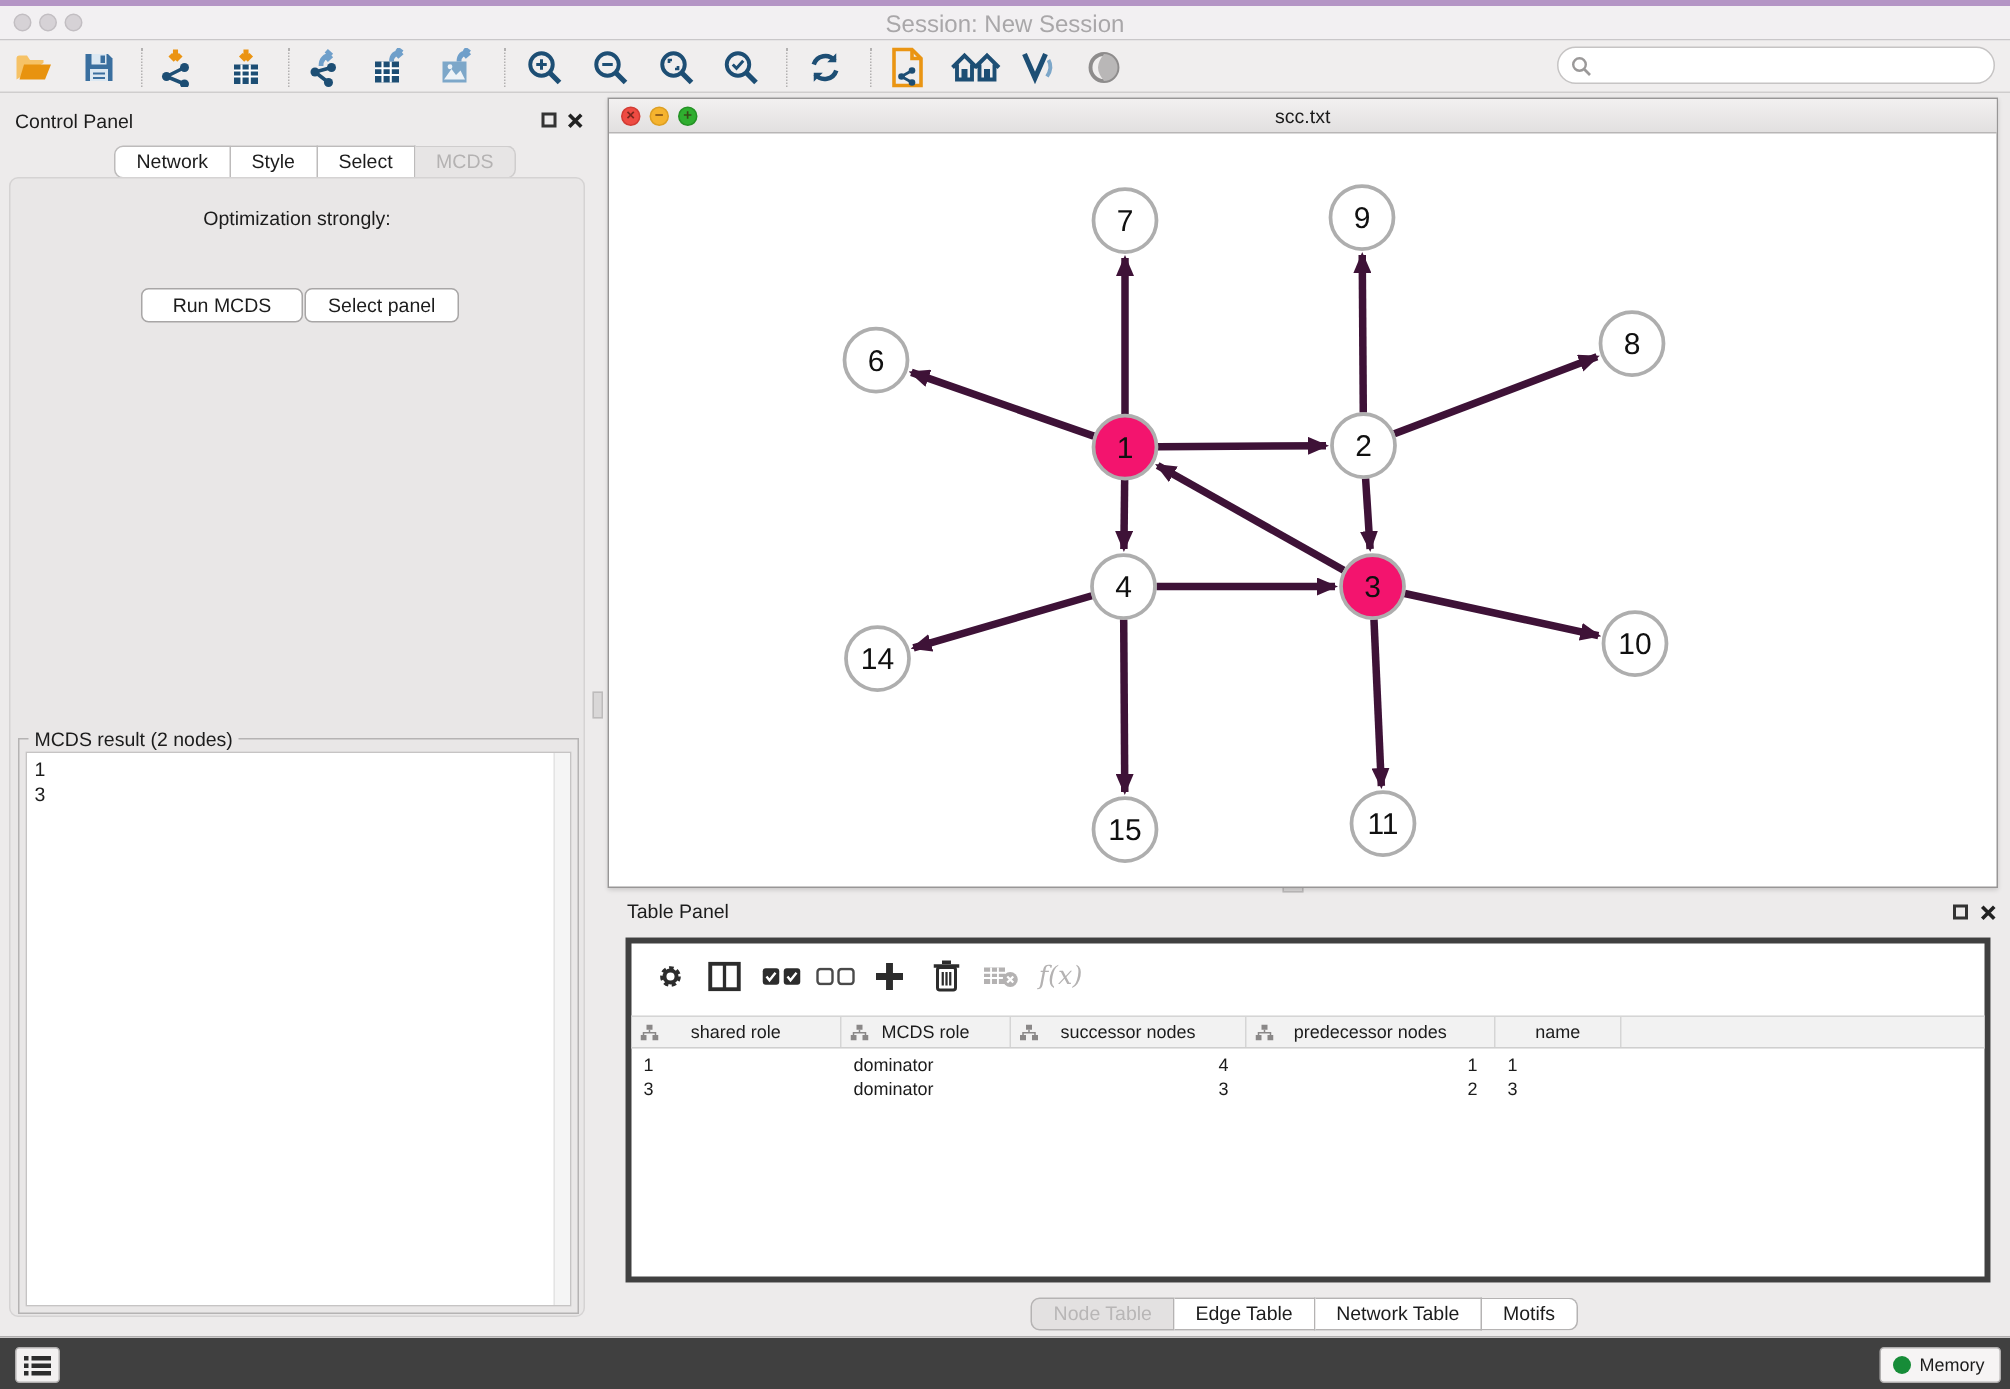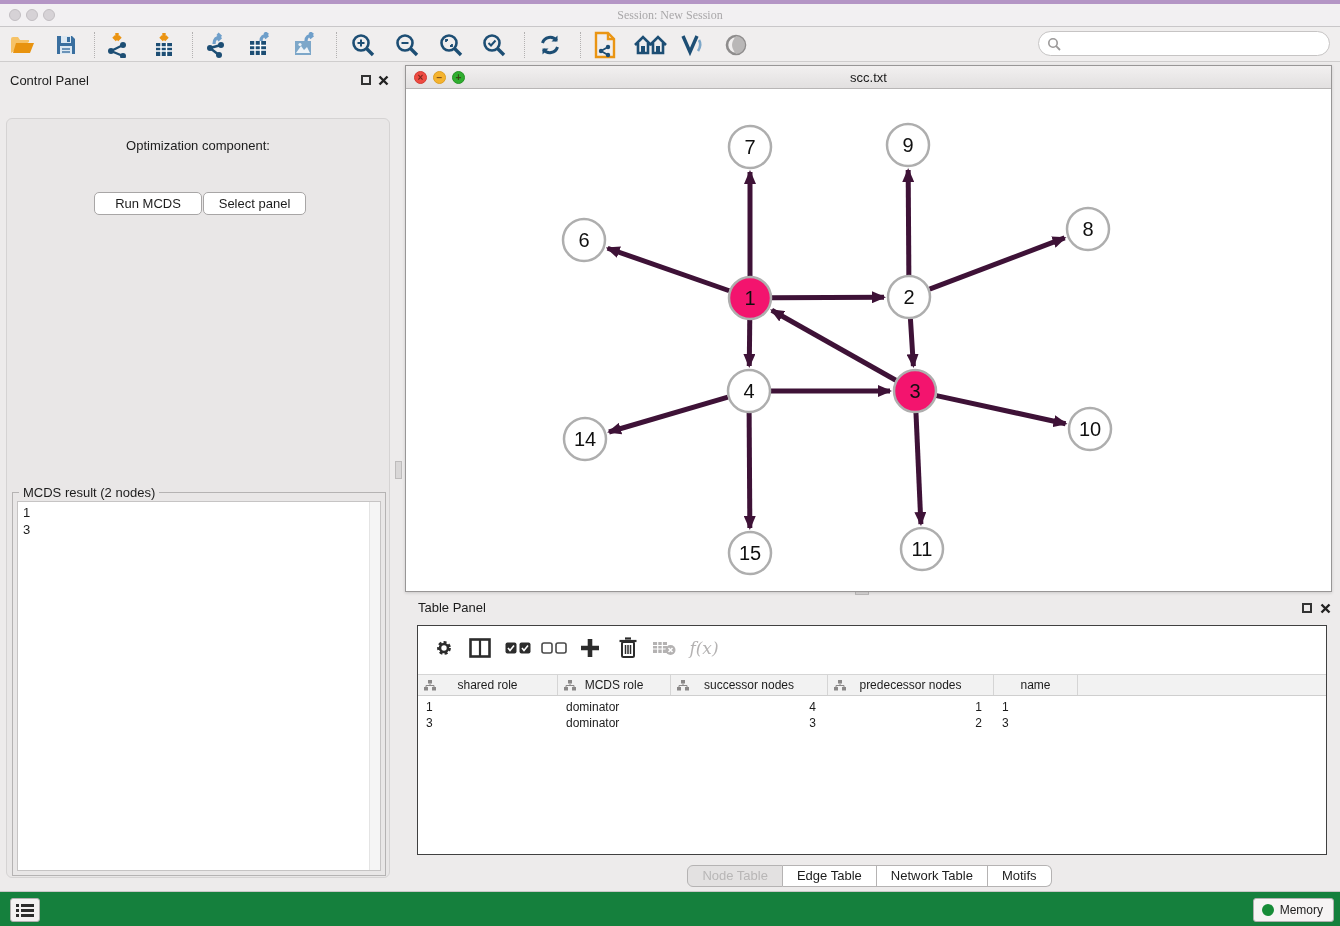--- a/index.html
+++ b/index.html
@@ -12,21 +12,21 @@
     font-size:13px;
     color:#1c1c1c;
   }
   .abs { position:absolute; }
 
   
   #titlebar { left:0; top:0; width:1340px; height:27px; background:#f2f0f2; border-bottom:1px solid #c9c7c9; }
   #titlebar .accent { position:absolute; left:0; top:0; width:100%; height:4px; background:#b495c5; }
   .traffic { position:absolute; top:9px; width:12px; height:12px; border-radius:50%;
              background:#d6d2d6; border:1px solid #c2bec2; }
-  #title-text { position:absolute; top:8px; left:0; width:100%; text-align:center; color:#a9a7a9; font-size:12px;font-family:Liberation Serif, serif; }
+  #title-text { position:absolute; top:8px; left:0; width:100%; text-align:center; color:#a9a7a9; font-size:16px; }
 
   
   #toolbar { left:0; top:27px; width:1340px; height:35px; background:#f0eeee; border-bottom:1px solid #cfcdcd; }
   .tbicon { position:absolute; top:4px; width:28px; height:28px; display:flex; align-items:center; justify-content:center; }
   .tbsep { position:absolute; top:5px; width:0; height:26px; border-left:1px dotted #b3b1b1; }
   #search-wrap { position:absolute; right:10px; top:4px; width:292px; height:25px; background:#fff;
                  border:1px solid #c6c4c4; border-radius:13px; display:flex; align-items:center; padding-left:8px; }
   #search-wrap input { border:none; outline:none; flex:1; height:20px; font-size:13px; background:transparent; font-family:"Liberation Sans",sans-serif; }
 
   
@@ -68,40 +68,40 @@
   #net-title { position:absolute; top:4px; left:0; width:100%; text-align:center; font-size:13px; color:#1a1a1a; }
   #graph-svg { position:absolute; left:0; top:23px; }
 
   
   .grip { background:#d9d7d7; border:1px solid #bdbbbb; }
 
   
   #table-panel { left:405px; top:597px; width:929px; height:294px; }
   #tp-title { position:absolute; left:13px; top:3px; font-size:13px; }
   #tp-inset { position:absolute; left:12px; top:28px; width:910px; height:230px; background:#fff;
-              border:1px solid #404040; }
+              border:4px solid #404040; }
   .tp-tool { position:absolute; top:8px; width:28px; height:28px; display:flex; align-items:center; justify-content:center; }
   #tp-header { position:absolute; left:0; top:48px; width:100%; height:22px; background:#f2f2f2;
                border-top:1px solid #d5d5d5; border-bottom:1px solid #cfcfcf; display:flex; }
   .th { position:relative; height:100%; border-right:1px solid #d5d5d5; font-size:12px;
         display:flex; align-items:center; justify-content:center; }
   .th .treeicon { position:absolute; left:6px; top:5px; }
   .tr { position:absolute; left:0; width:100%; height:16px; display:flex; font-size:12px; }
   .td { height:16px; line-height:16px; }
   .td.ra { text-align:right; padding-right:12px; }
   .td.la { text-align:left; padding-left:8px; }
   #tp-tabs { position:absolute; left:0; bottom:4px; width:100%; display:flex; justify-content:center; }
   .tp-tab { height:22px; padding:0 14px; background:#fff; border:1px solid #b5b3b3; border-left:none;
             font-size:13px; line-height:20px; }
   .tp-tab:first-child { border-left:1px solid #b5b3b3; border-radius:6px 0 0 6px; }
   .tp-tab:last-child { border-radius:0 6px 6px 0; }
   .tp-tab.sel { background:#e3e1e1; color:#b8b6b6; }
 
   
-  #status-bar { left:0; top:891px; width:1340px; height:35px; background:#15803d; border-top:1px solid #c9c7c7; }
+  #status-bar { left:0; top:891px; width:1340px; height:35px; background:#404040; border-top:1px solid #c9c7c7; }
   #list-btn { position:absolute; left:10px; top:6px; width:30px; height:24px; border:1px solid #b1afaf;
               border-radius:3px; background:#f3f1f1; display:flex; align-items:center; justify-content:center; }
   #memory-btn { position:absolute; right:6px; top:6px; height:24px; padding:0 10px 0 8px; border:1px solid #b1afaf;
                 border-radius:3px; background:#f6f4f4; display:flex; align-items:center; font-size:12px; }
   #memory-dot { width:12px; height:12px; border-radius:50%; background:#178c38; margin-right:6px; }
 
   .fx { font-family:"DejaVu Serif", serif; font-style:italic; font-size:17px; color:#b4b2b2; }
 </style>
 </head>
 <body>
@@ -259,24 +259,30 @@
 
 <div class="abs" id="control-panel">
   <div id="cp-title">Control Panel</div>
   <div class="panel-float" style="left:361px;top:10px"></div>
   <div class="panel-close" style="left:378px;top:10px">
     <svg width="11" height="11" viewBox="0 0 11 11">
         <path d="M1.5 1.5 L9.5 9.5 M9.5 1.5 L1.5 9.5" stroke="#222" stroke-width="2.4"></path>
       </svg>
   </div>
 
+  <div id="cp-tabs">
+    <div class="cp-tab">Network</div>
+    <div class="cp-tab">Style</div>
+    <div class="cp-tab">Select</div>
+    <div class="cp-tab sel">MCDS</div>
+  </div>
 
   <div id="cp-content"></div>
 
-  <div id="opt-label">Optimization component:</div>
+  <div id="opt-label">Optimization strongly:</div>
 
 
   <div class="cp-btn" style="left:94px;width:108px">Run MCDS</div>
   <div class="cp-btn" style="left:203px;width:103px">Select panel</div>
 
   <div id="mcds-fieldset">
     <div id="mcds-legend">MCDS result (2 nodes)</div>
     <div id="mcds-text">
       <div>1</div>
       <div>3</div>

